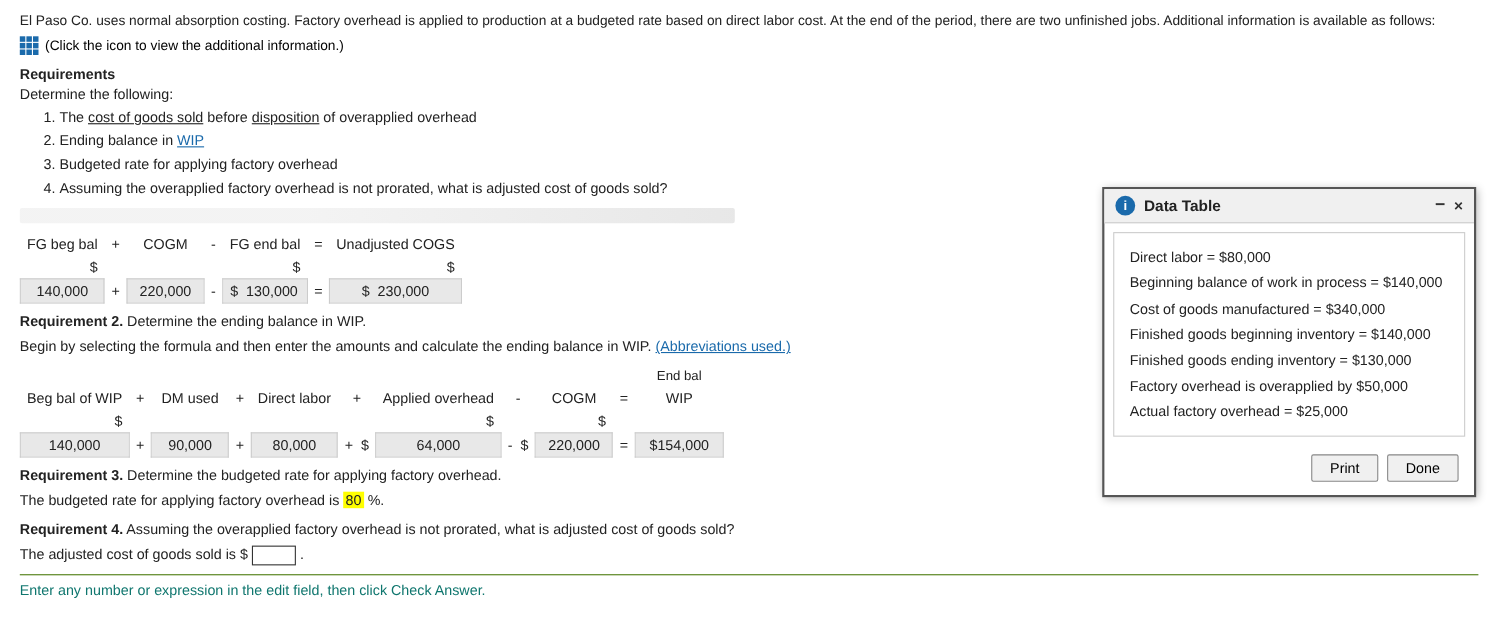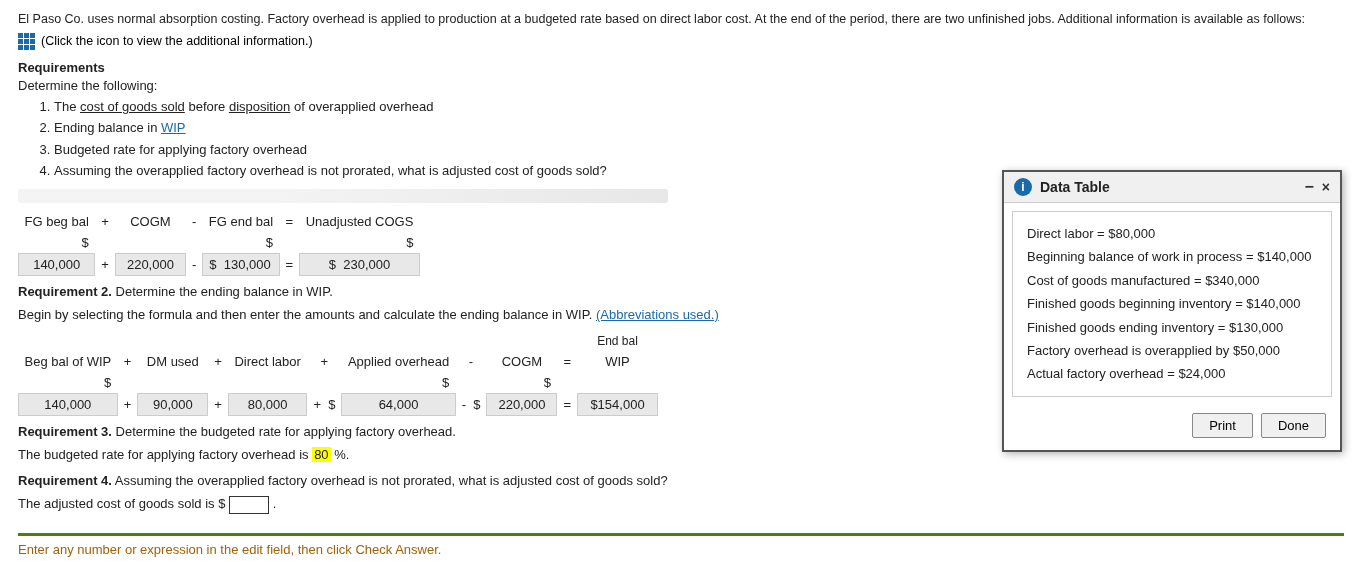--- a/index.html
+++ b/index.html
@@ -119,24 +119,24 @@
     }
     .inline-input {
       border: 1px solid #333;
       width: 40px;
       height: 18px;
       font-size: 13px;
       text-align: center;
       vertical-align: middle;
     }
     .bottom-note {
-      color: #a16207;
-      font-size: 13px;
-      margin-top: 19px;
-      border-top: 3px solid #4d7c0f;
+      color: #0f766e;
+      font-size: 13px;
+      margin-top: 8px;
+      border-top: 1px solid #4d7c0f;
       padding-top: 6px;
     }
     
     .modal-overlay {
       position: absolute;
       top: 170px;
       right: 20px;
       width: 340px;
       background: #fff;
       border: 2px solid #555;
@@ -368,19 +368,19 @@
     <span class="modal-minimize">−</span>
     <span class="modal-close">×</span>
   </div>
   <div class="modal-body">
     <div>Direct labor = $80,000</div>
     <div>Beginning balance of work in process = $140,000</div>
     <div>Cost of goods manufactured = $340,000</div>
     <div>Finished goods beginning inventory = $140,000</div>
     <div>Finished goods ending inventory = $130,000</div>
     <div>Factory overhead is overapplied by $50,000</div>
-    <div>Actual factory overhead = $24,000</div>
+    <div>Actual factory overhead = $25,000</div>
   </div>
   <div class="modal-footer">
     <button class="modal-btn">Print</button>
     <button class="modal-btn">Done</button>
   </div>
 </div>
 
 </body></html>

